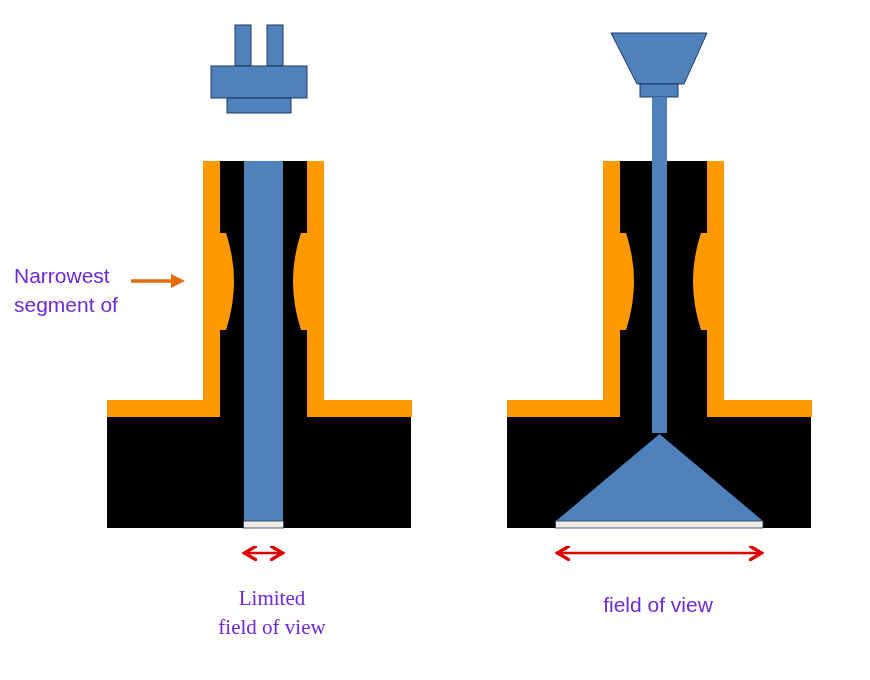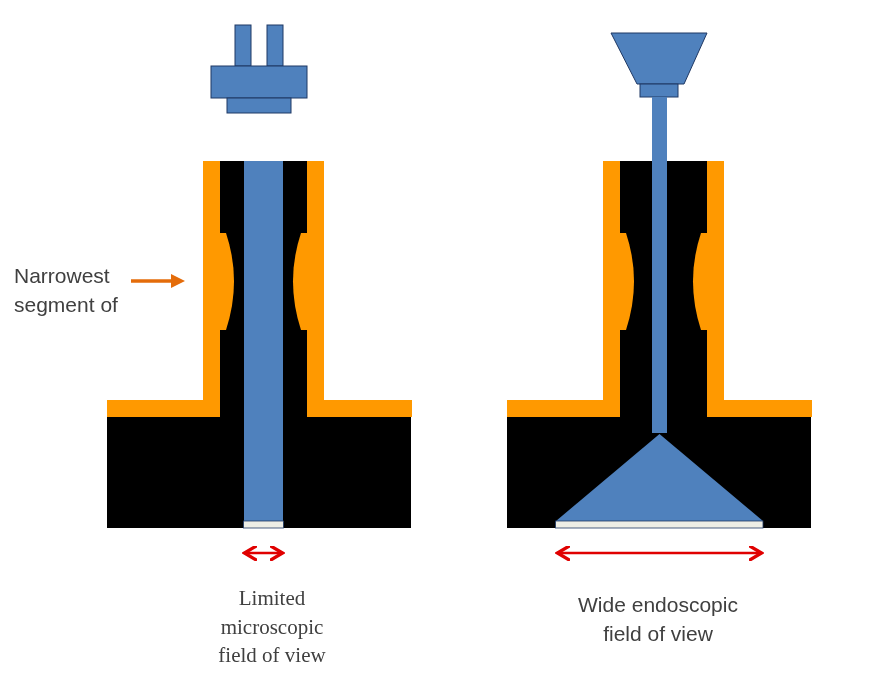--- a/index.html
+++ b/index.html
@@ -1,19 +1,19 @@
 <!DOCTYPE html>
 <html><head>
 <meta charset="utf-8">
 <style>
   html, body { margin: 0; padding: 0; background: #ffffff; }
   body { width: 870px; height: 680px; position: relative; overflow: hidden;
          font-family: "Liberation Sans", sans-serif; }
   svg#diagram { position: absolute; left: 0; top: 0; }
-  .label { position: absolute; color: #404040; font-size: 21px; line-height: 28.5px; }
+  .label { position: absolute; color: #6d28d9; font-size: 21px; line-height: 28.5px; }
   .label div { white-space: nowrap; }
   #narrow-label { left: 14px; top: 262px; }
   #micro-label { left: 198px; top: 584px; width: 148px; text-align: center; font-family: Liberation Serif, serif; }
   #endo-label { left: 558px; top: 591px; width: 200px; text-align: center; }
 </style>
 </head>
 <body>
 
 <svg id="diagram" width="870" height="680" viewBox="0 0 870 680">
   <defs>
@@ -75,20 +75,18 @@
   <line x1="131" y1="281" x2="178" y2="281" stroke="#E46C0A" stroke-width="3.5" marker-end="url(#orangehead)"></line>
 </svg>
 
 <div id="narrow-label" class="label">
   <div>Narrowest</div>
   <div>segment of</div>
 </div>
 
 <div id="micro-label" class="label">
   <div>Limited</div>
-  <div>microscopic</div>
   <div>field of view</div>
 </div>
 
 <div id="endo-label" class="label">
-  <div>Wide endoscopic</div>
   <div>field of view</div>
 </div>
 
 </body></html>

